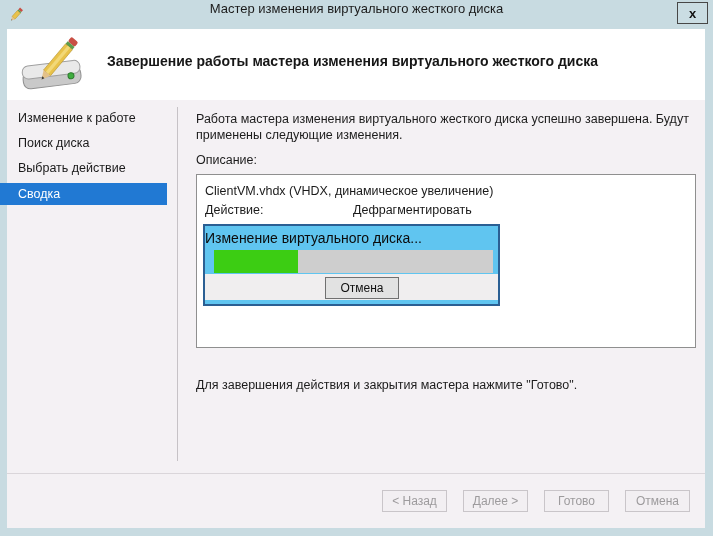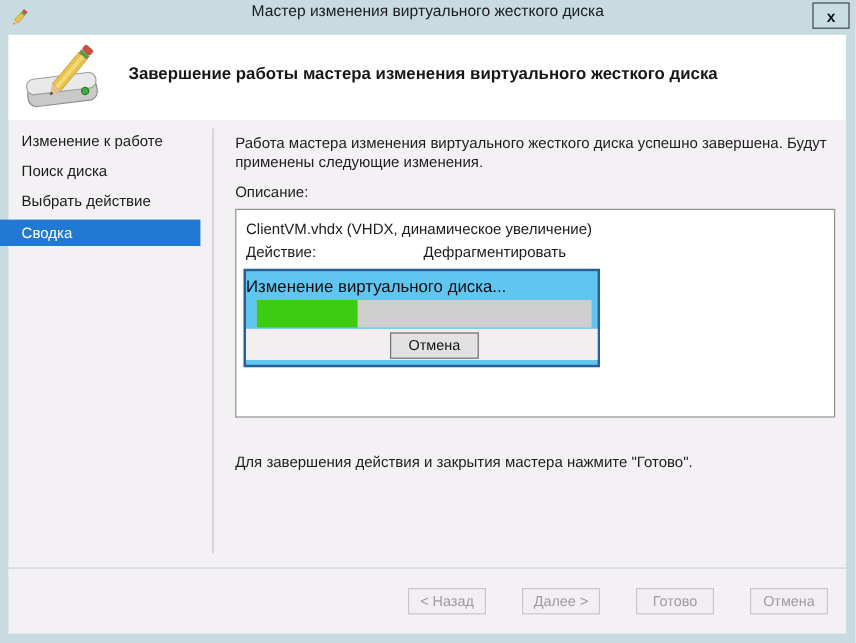--- a/index.html
+++ b/index.html
@@ -103,21 +103,21 @@
   
   .footer-sep {
     position: absolute; left: 7px; top: 473px; width: 698px; height: 1px;
     background: #dad6da;
   }
   .footer-area {
     position: absolute; left: 7px; top: 474px; width: 698px; height: 54px;
     background: #f4f1f4;
   }
   .btn-row {
-    position: absolute; top: 490px; right: 23px; display: flex; gap: 30px; margin-left: 24px;
+    position: absolute; top: 490px; right: 23px; display: flex; gap: 16px; margin-left: 24px;
   }
   .wizard-btn {
     width: 65px; height: 22px;
     background: #f2eff2; border: 1px solid #c9c5c9;
     font-family: "Liberation Sans", sans-serif;
     font-size: 12px; color: #9d9b9d; cursor: default;
   }
 </style>
 </head>
 <body>

